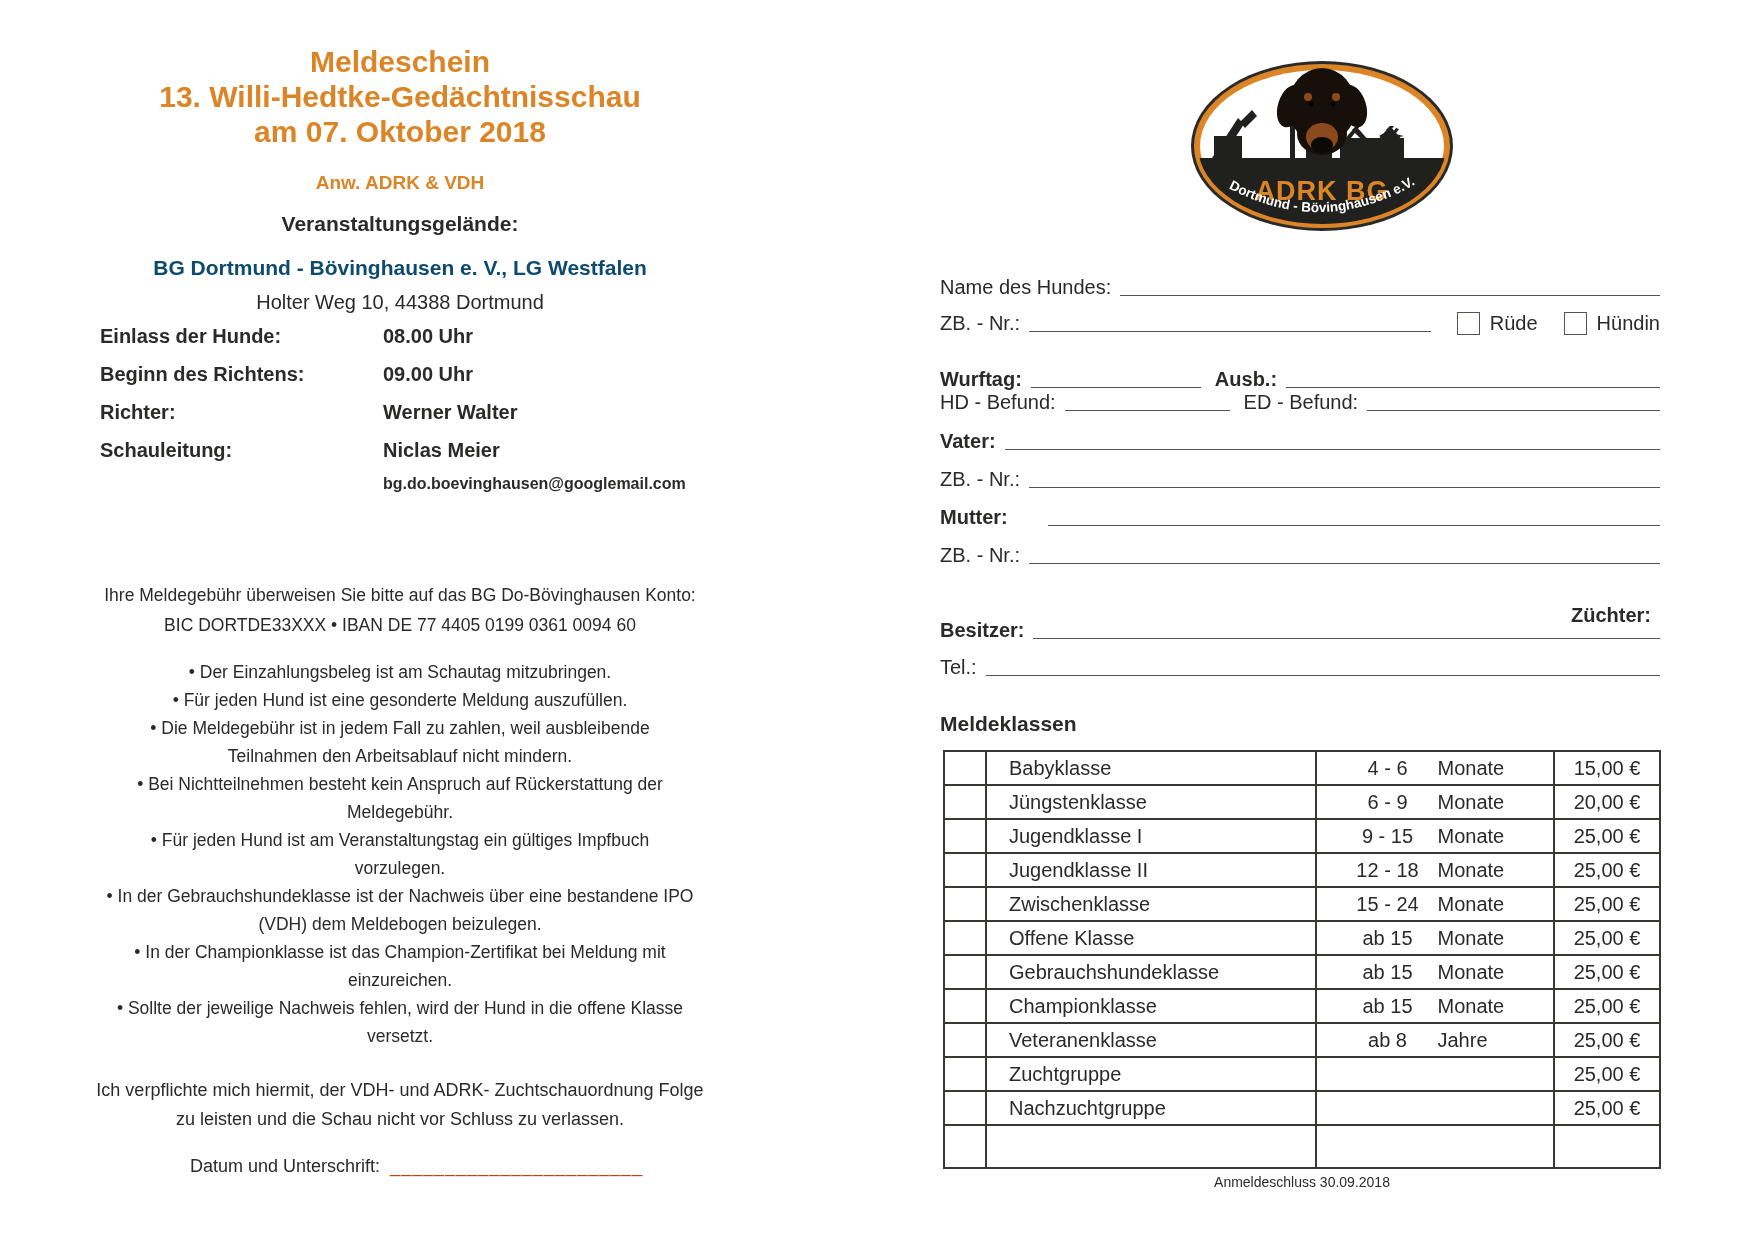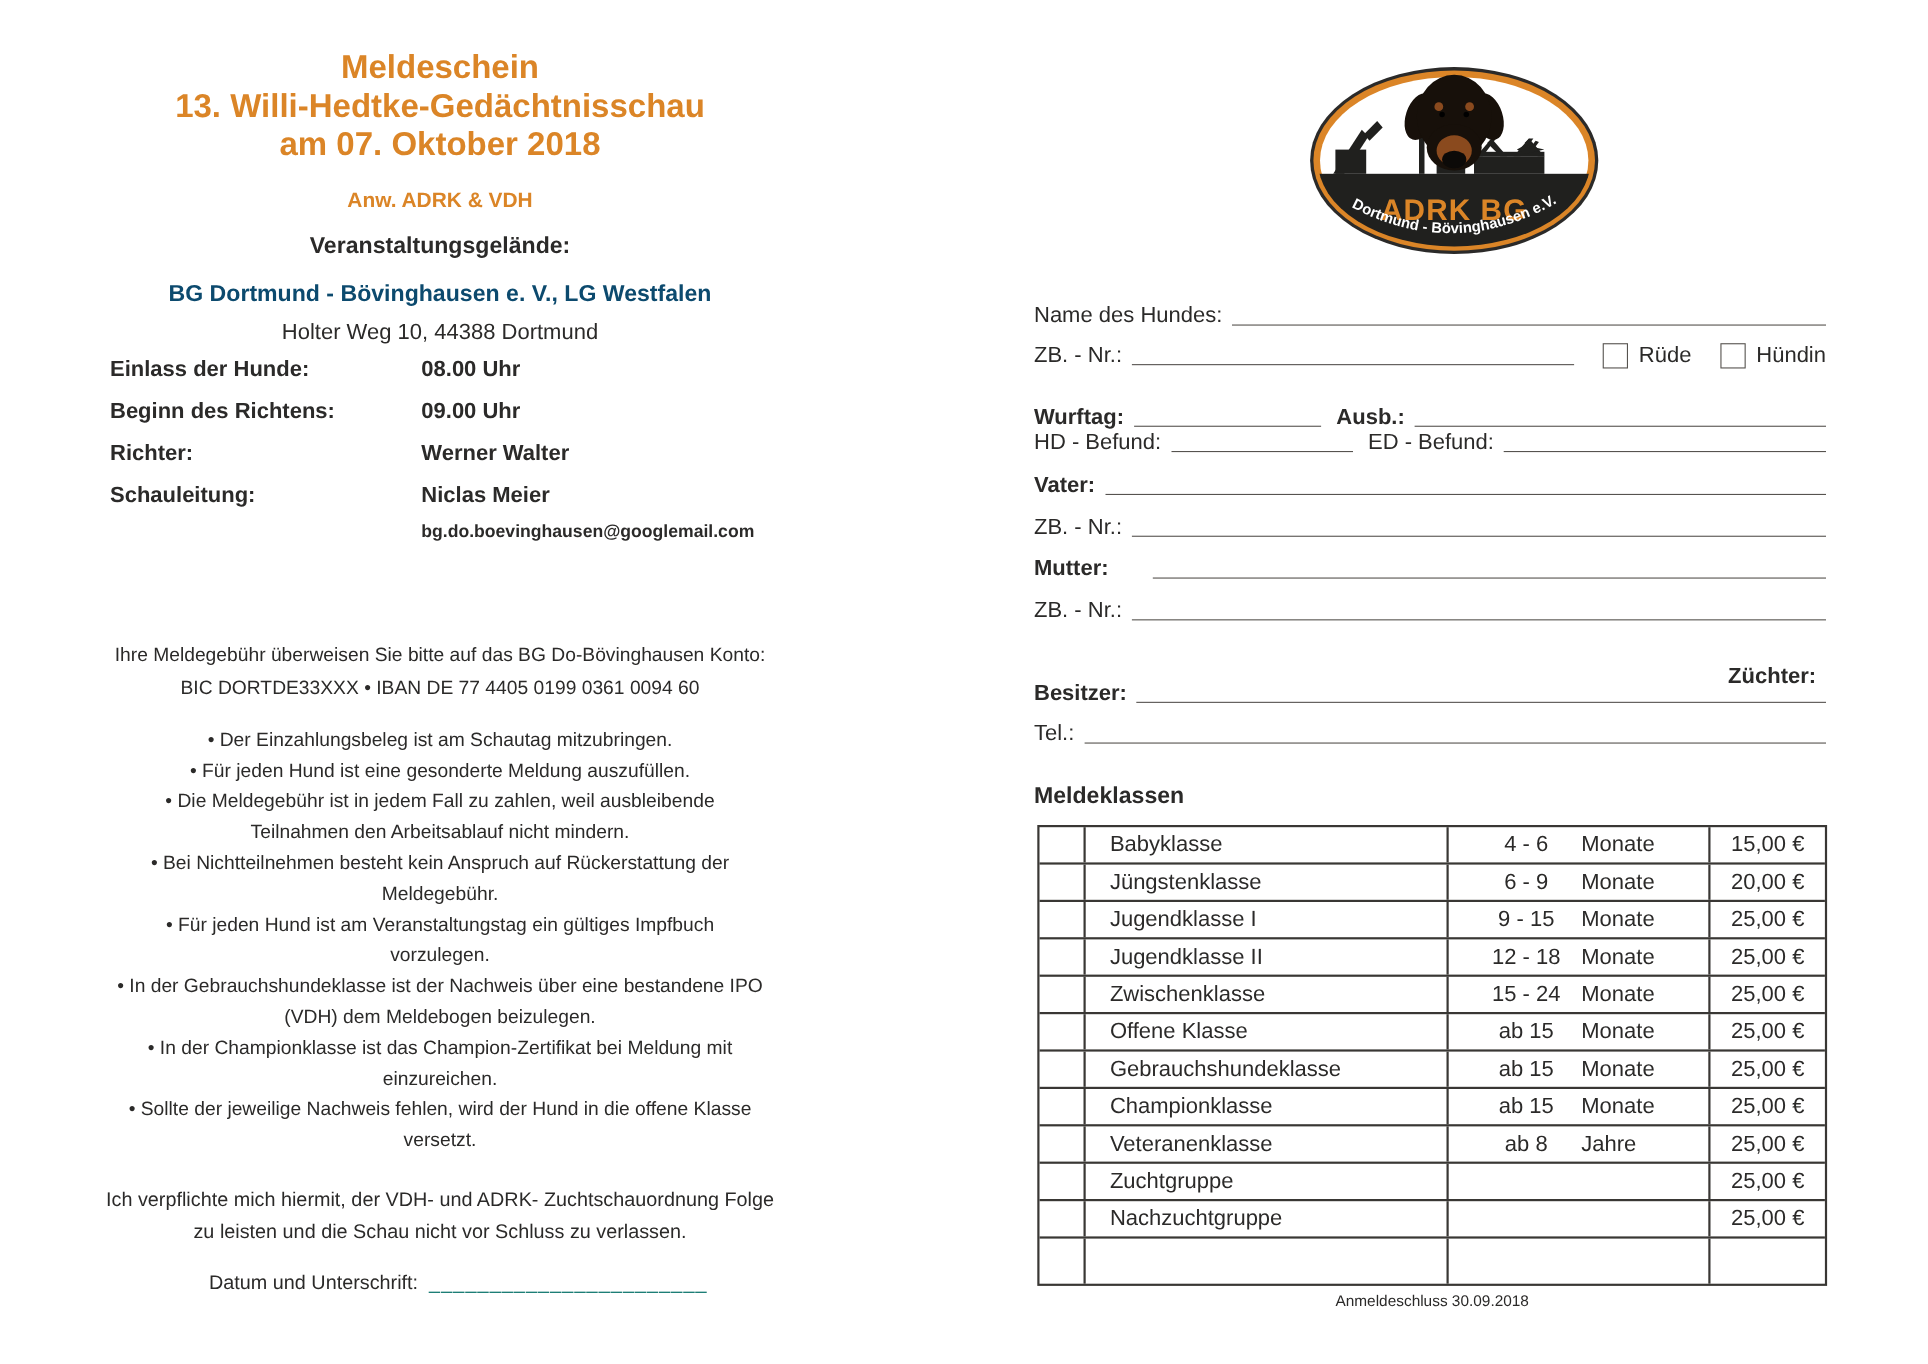--- a/index.html
+++ b/index.html
@@ -20,21 +20,21 @@
   .schedule { left:100px; top:325px; width:600px; }
   .sched-row { display:flex; margin-bottom:15px; font-size:20px; font-weight:bold; }
   .sched-row .sl { flex:0 0 268px; }
   .sched-row .sv { margin-left:15px; text-align:left; }
   .sched-email { margin-left:283px; font-size:16px; font-weight:bold; margin-top:-2px; }
 
   .fee { left:90px; top:580px; width:620px; font-size:17.5px; line-height:30px; text-align:center; }
   .bullets { left:105px; top:658px; width:590px; font-size:17.5px; line-height:28px; text-align:center; }
   .pledge { left:95px; top:1076px; width:610px; font-size:18px; line-height:29px; text-align:center; }
   .signature { left:190px; top:1156px; display:flex; align-items:flex-end; font-size:18px; }
-  .signature .sig-line { margin-left:10px; color:#0f766e; letter-spacing:1px; }
+  .signature .sig-line { margin-left:10px; color:#c2410c; letter-spacing:1px; }
 
   
   .field-row { position:absolute; left:940px; width:720px; display:flex; align-items:flex-end; font-size:20px; height:27px; }
   .field-row .lbl { white-space:nowrap; padding-right:9px; }
   .fill-line { flex:1 1 auto; border-bottom:1.5px solid #56534f; align-self:flex-end; margin-bottom:3px; height:12px; }
   .fill-line.fw170 { flex:0 0 170px; }
   .fill-line.fw165 { flex:0 0 165px; }
   .lbl.ml { margin-left:14px; }
   .cbx { flex:0 0 23px; width:23px; height:23px; border:1.5px solid #56534f; background:#fff; margin:0 10px 0 26px; align-self:flex-end; }
   .cbx-lbl { white-space:nowrap; }

